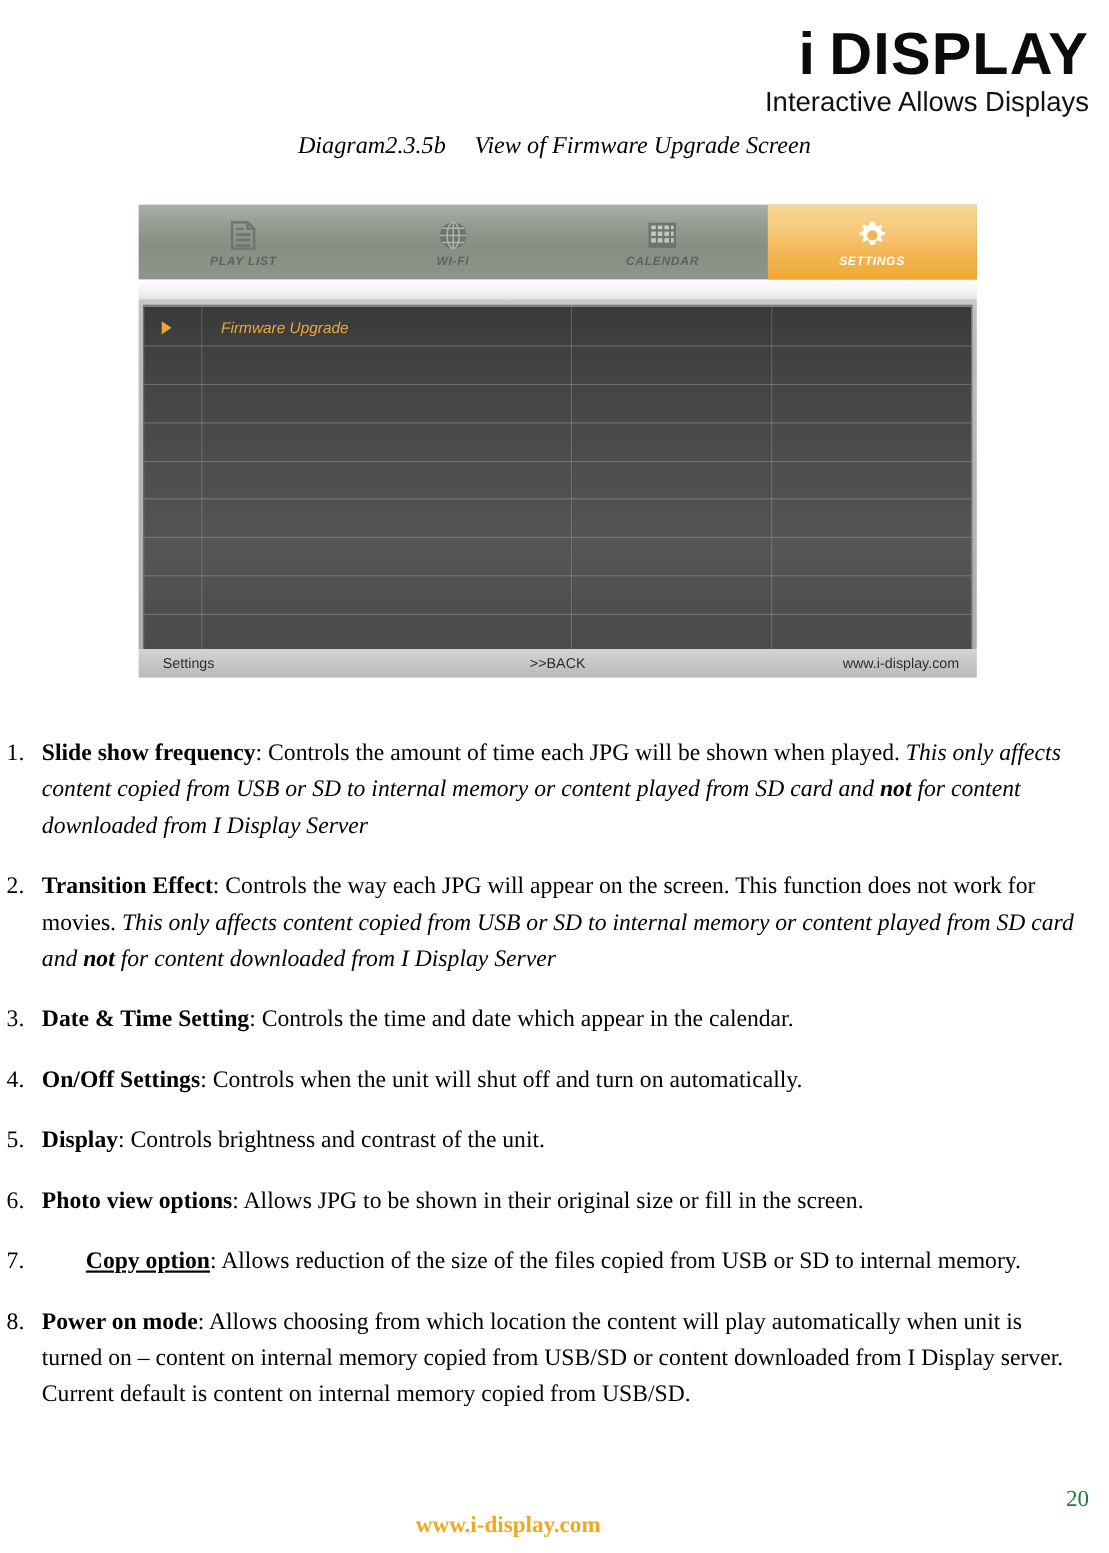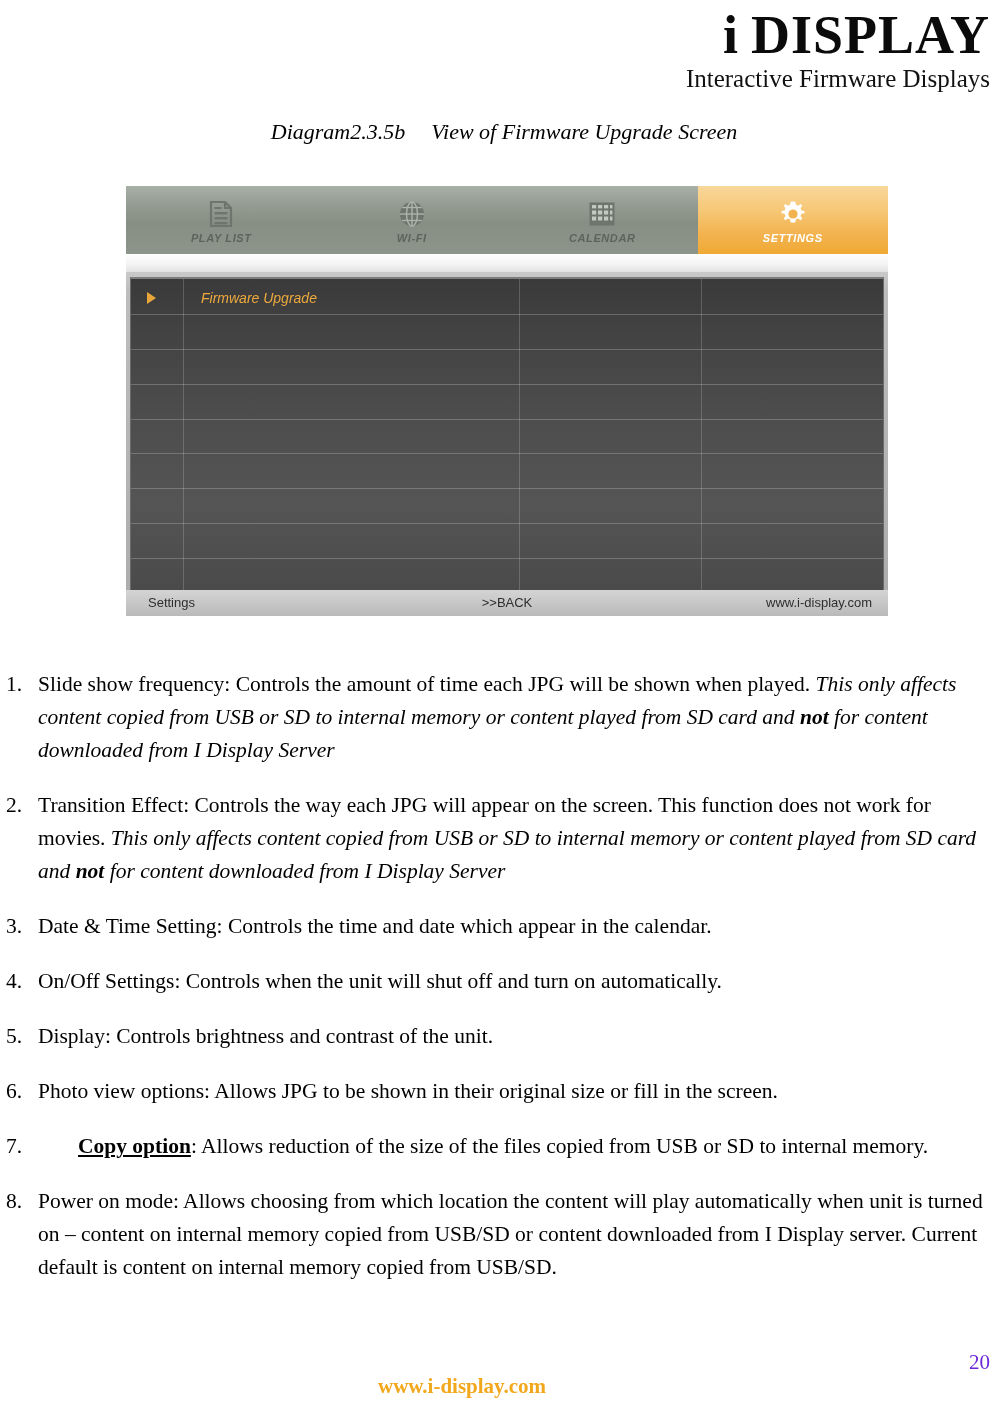--- a/index.html
+++ b/index.html
@@ -20,23 +20,23 @@
   .page-header {
     position: absolute;
     top: 0;
     left: 0;
     width: 1008px;
     height: 100px;
   }
   .logo-block {
     position: absolute;
     right: 18px;
-    top: 6px;
+    top: 20px;
     text-align: right;
-    font-family: Liberation Serif, serif;
+    font-family: Liberation Sans, sans-serif;
   }
   .logo-main {
     font-size: 54px;
     font-weight: bold;
     letter-spacing: 1px;
     line-height: 58px;
     color: #0b0b0b;
     white-space: nowrap;
   }
   .logo-main .logo-i {
@@ -218,21 +218,21 @@
   }
   .note-item .note-num {
     position: absolute;
     left: 6px;
     top: 0;
     width: 26px;
     text-align: left;
     font-size: 21.5px;
   }
   .note-body { display: block; }
-  .b  { font-weight: normal; }
+  .b  { font-weight: bold; }
   .bu { font-weight: bold; text-decoration: underline; margin-left: 40px; }
   .i  { font-style: italic; }
   .bi { font-weight: bold; font-style: italic; }
 
   
   .page-footer {
     position: absolute;
     left: 0;
     top: 1368px;
     width: 1008px;
@@ -244,32 +244,32 @@
     top: 6px;
     font-size: 21px;
     font-weight: bold;
     color: #f2a81d;
   }
   .page-number {
     position: absolute;
     right: 18px;
     top: -18px;
     font-size: 21px;
-    color: #6d28d9;
+    color: #15803d;
   }
 </style>
 </head>
 <body>
 
 <div class="page-header">
   <div class="logo-block">
     <div class="logo-main">
       <span class="logo-i">i</span><span>DISPLAY</span>
     </div>
-    <div class="logo-sub">Interactive Firmware Displays</div>
+    <div class="logo-sub">Interactive Allows Displays</div>
   </div>
 </div>
 
 <div class="figure-caption">
   <span class="cap-num">Diagram2.3.5b</span><span>View of Firmware Upgrade Screen</span>
 </div>
 
 <div class="device-shot">
 
   <div class="device-tabbar">

